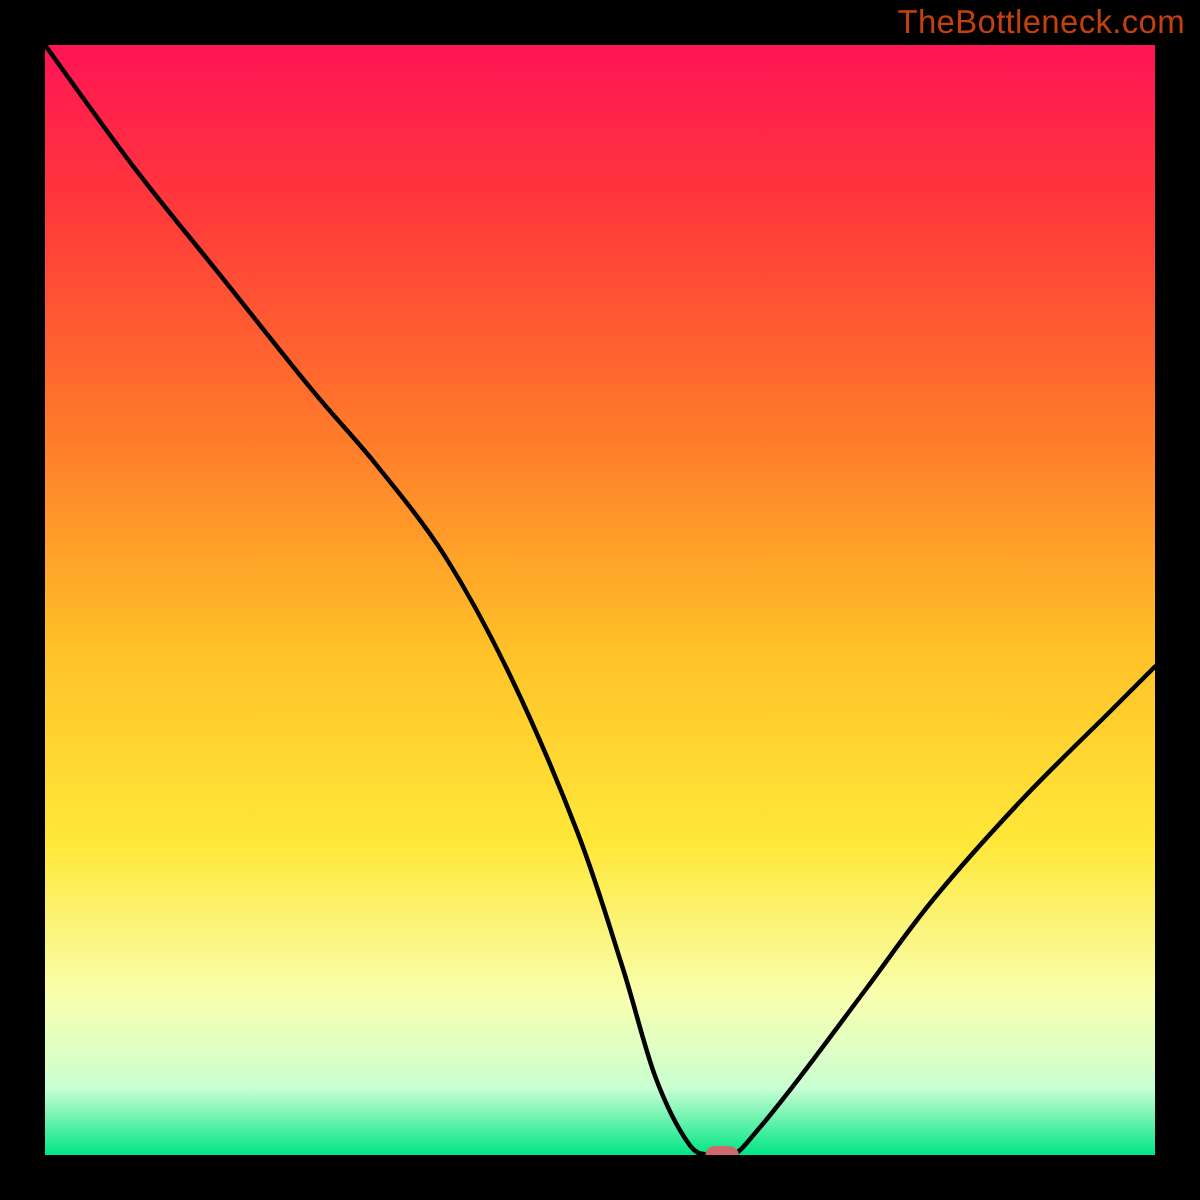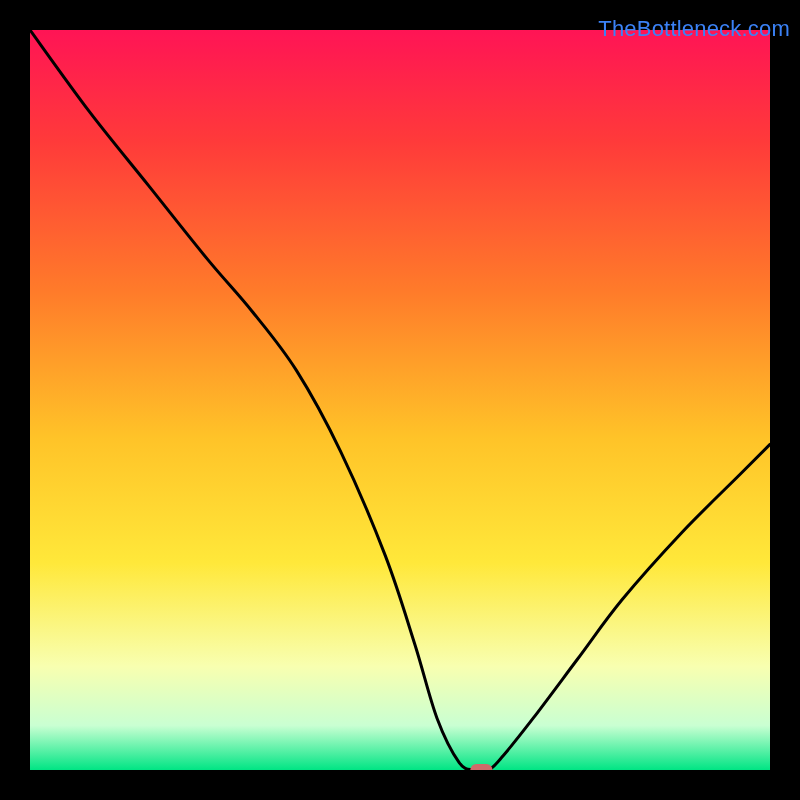--- a/index.html
+++ b/index.html
@@ -12,23 +12,23 @@
     font-family: Arial, Helvetica, sans-serif;
   }
   .frame {
     position: relative;
     width: 800px;
     height: 800px;
     background: #000;
   }
   .watermark {
     position: absolute;
-    top: 16px;
+    top: 2px;
     right: 10px;
-    color: #3b82f6;
+    color: #c2410c;
     font-size: 22px;
     font-weight: 500;
     letter-spacing: 0.2px;
     z-index: 10;
     user-select: none;
   }
   .plot-area {
     position: absolute;
     left: 30px;
     top: 30px;

